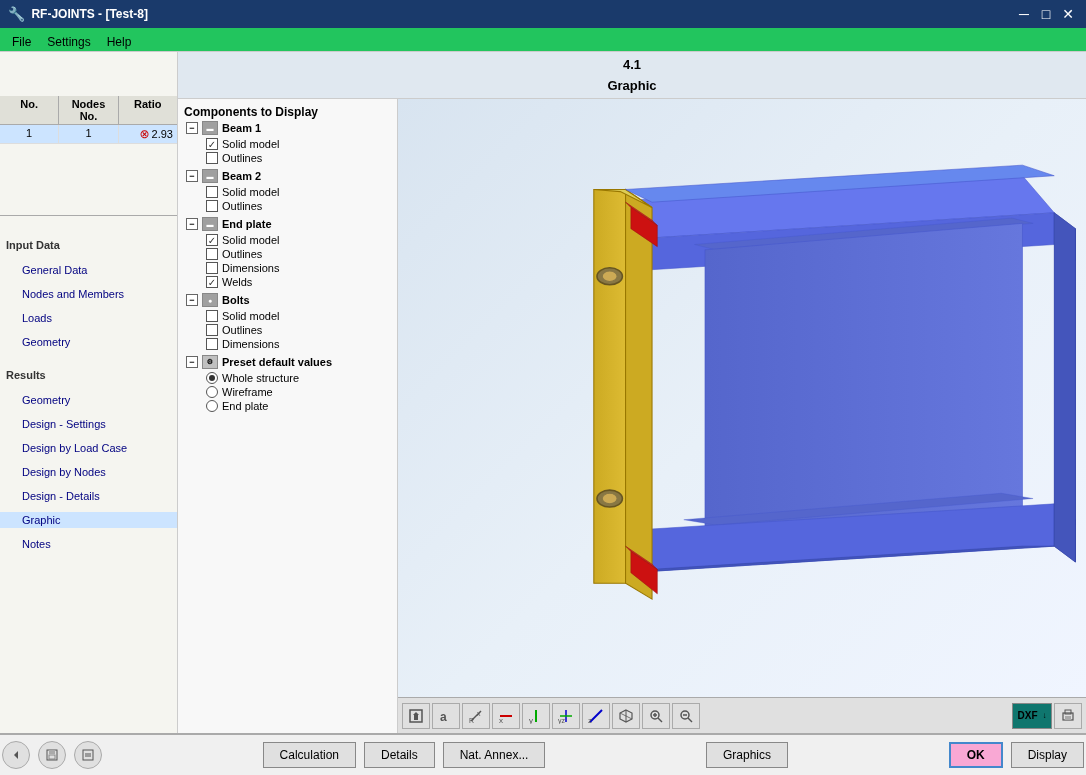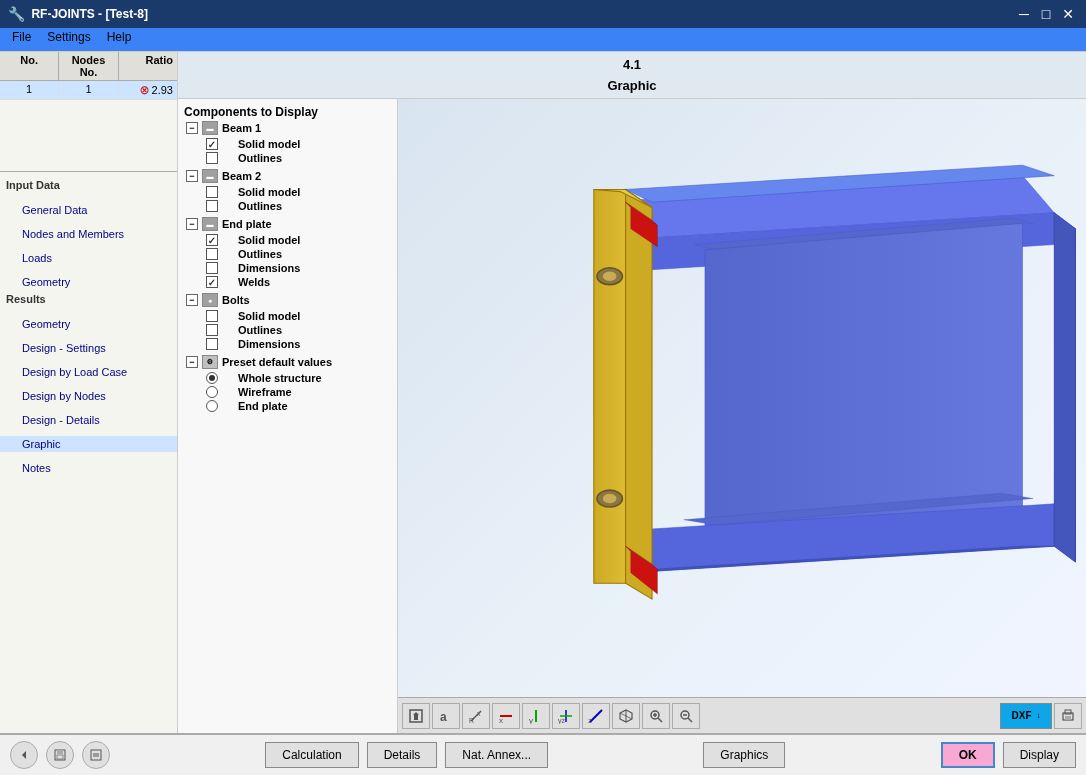--- a/index.html
+++ b/index.html
@@ -5,91 +5,91 @@
     * { box-sizing: border-box; margin: 0; padding: 0; }
     body { font-family: 'Segoe UI', Tahoma, Geneva, Verdana, sans-serif; font-size: 12px; background: #f0f0f0; user-select: none; }
     
     
     #title-bar { background: #1a3a6b; color: white; height: 28px; display: flex; align-items: center; justify-content: space-between; padding: 0 8px; }
     #title-bar-left { display: flex; align-items: center; gap: 6px; font-size: 12px; font-weight: bold; }
     #title-bar-controls { display: flex; gap: 2px; }
     .title-btn { width: 20px; height: 20px; background: transparent; border: none; color: white; cursor: pointer; display: flex; align-items: center; justify-content: center; font-size: 14px; }
 
     
-    #menu-bar { background: #3b82f6; height: 24px; display: flex; align-items: flex-start; padding: 0 4px; border-bottom: 1px solid #ccc; }
+    #menu-bar { background: #22c55e; height: 24px; display: flex; align-items: flex-end; padding: 0 4px; border-bottom: 1px solid #ccc; }
     .menu-item { padding: 2px 8px; cursor: pointer; font-size: 12px; }
 
     
     #main { display: flex; flex-direction: column; height: calc(775px - 52px); }
     #content-area { display: flex; flex: 1; overflow: hidden; }
 
     
     #left-panel { width: 178px; background: #f5f5f0; border-right: 1px solid #ccc; display: flex; flex-direction: column; flex-shrink: 0; }
     
     
-    #table-area { height: 120px; border-bottom: 1px solid #aaa; overflow: hidden; }
+    #table-area { height: 120px; border-bottom: 1px solid #aaa; overflow: hidden; margin-top: 44px; }
     #table-header { display: flex; background: #e0e0d8; border-bottom: 1px solid #aaa; }
     .th { flex: 1; padding: 2px 4px; border-right: 1px solid #aaa; font-size: 11px; font-weight: bold; text-align: center; }
-    .th:last-child { border-right: none; text-align: right; }
+    .th:last-child { border-right: none; }
     #table-body { overflow-y: auto; }
     .table-row { display: flex; border-bottom: 1px solid #ddd; }
     .table-row.selected { background: #cce4ff; }
     .td { flex: 1; padding: 2px 4px; border-right: 1px solid #ddd; font-size: 11px; text-align: center; }
     .td:last-child { border-right: none; }
     .td.ratio-cell { display: flex; align-items: center; justify-content: flex-end; gap: 2px; }
     .error-icon { color: #cc0000; font-size: 12px; }
 
     
     #nav-area { flex: 1; overflow-y: auto; padding: 4px 0; }
-    .nav-section-title { font-weight: bold; padding: 3px 6px; font-size: 11px; color: #333; }
+    .nav-section-title { font-weight: bold; padding: 3px 6px; font-size: 11px; color: #333; margin-top: 16px; }
     .nav-sub-item { padding: 2px 22px; font-size: 11px; color: #000080; cursor: pointer; margin-top: 8px; }
     .nav-sub-item.active { background: #cce4ff; }
 
     
     #right-panel { flex: 1; display: flex; flex-direction: column; background: white; }
     
     
     #section-header { background: #e0e8f0; padding: 5px 10px; font-size: 13px; font-weight: bold; border-bottom: 1px solid #ccc; display: flex; align-items: center; gap: 6px; flex-direction: column; }
     
     
     #right-content { display: flex; flex: 1; overflow: hidden; }
     
     
     #components-panel { width: 220px; background: #f8f8f8; border-right: 1px solid #ccc; padding: 6px; overflow-y: auto; flex-shrink: 0; }
     #components-title { font-weight: bold; font-size: 12px; }
     
     
     .tree-section { margin-bottom: 2px; }
     .tree-parent { display: flex; align-items: center; gap: 4px; padding: 2px 2px; font-size: 12px; font-weight: bold; }
     .tree-children { padding-left: 20px; }
-    .tree-child { display: flex; align-items: flex-end; gap: 20px; padding: 1px 2px; font-size: 11px; font-weight: bold; }
+    .tree-child { display: flex; align-items: flex-end; gap: 4px; padding: 1px 2px; font-size: 11px; }
     .tree-expand { width: 12px; height: 12px; border: 1px solid #666; background: white; display: flex; align-items: center; justify-content: center; font-size: 9px; cursor: pointer; flex-shrink: 0; }
     .checkbox { width: 12px; height: 12px; border: 1px solid #555; background: white; display: flex; align-items: center; justify-content: center; flex-shrink: 0; }
     .checkbox.checked { background: white; }
     .checkbox.checked::after { content: '✓'; font-size: 10px; color: #333; }
     .tree-icon { width: 16px; height: 14px; background: #c0c0c0; border: 1px solid #888; flex-shrink: 0; display: flex; align-items: center; justify-content: center; font-size: 8px; }
     .radio-btn { width: 12px; height: 12px; border-radius: 50%; border: 1px solid #555; background: white; flex-shrink: 0; display: flex; align-items: center; justify-content: center; }
     .radio-btn.checked::after { content: ''; width: 6px; height: 6px; border-radius: 50%; background: #333; }
     .tree-label { font-size: 11px; }
 
     
     #view-3d { flex: 1; background: #e8eef8; display: flex; flex-direction: column; overflow: hidden; }
     #canvas-area { flex: 1; display: flex; align-items: center; justify-content: center; overflow: hidden; position: relative; background: linear-gradient(135deg, #d8e4f0 0%, #e8f0f8 50%, #f0f5ff 100%); }
     
     
     #beam-3d { width: 100%; height: 100%; }
 
     
     #view-toolbar { height: 36px; background: #e0e0e0; border-top: 1px solid #aaa; display: flex; align-items: center; padding: 0 4px; gap: 2px; justify-content: space-between; }
     .toolbar-group { display: flex; gap: 2px; }
     .toolbar-btn { width: 28px; height: 26px; background: #e0e0e0; border: 1px solid #aaa; display: flex; align-items: center; justify-content: center; cursor: pointer; font-size: 11px; color: #333; }
-    .dxf-btn { width: 52px; height: 26px; background: #0ea5e9; border: 1px solid #888; font-size: 10px; font-weight: bold; display: flex; align-items: center; justify-content: center; gap: 5px; cursor: pointer; }
-
-    
-    #bottom-bar { height: 42px; background: #f0f0f0; border-top: 2px solid #aaa; display: flex; align-items: center; padding: 0 10px; gap: 8px; }
+    .dxf-btn { width: 40px; height: 26px; background: #0f766e; border: 1px solid #888; font-size: 10px; font-weight: bold; display: flex; align-items: center; justify-content: center; gap: 5px; cursor: pointer; }
+
+    
+    #bottom-bar { height: 42px; background: #f0f0f0; border-top: 2px solid #aaa; display: flex; align-items: center; padding: 0 2px; gap: 8px; }
     .nav-circle-btn { width: 28px; height: 28px; border-radius: 50%; background: #e0e0e0; border: 1px solid #aaa; display: flex; align-items: center; justify-content: center; cursor: pointer; font-size: 12px; }
     .spacer { flex: 1; }
     .action-btn { height: 26px; padding: 0 16px; background: #e0e0e0; border: 1px solid #888; cursor: pointer; font-size: 12px; display: flex; align-items: center; }
     .action-btn.primary { background: #f9a8d4; border: 2px solid #4488cc; font-weight: bold; }
   </style>
 </head>
 <body>
 
 <div id="title-bar">
   <div id="title-bar-left">

